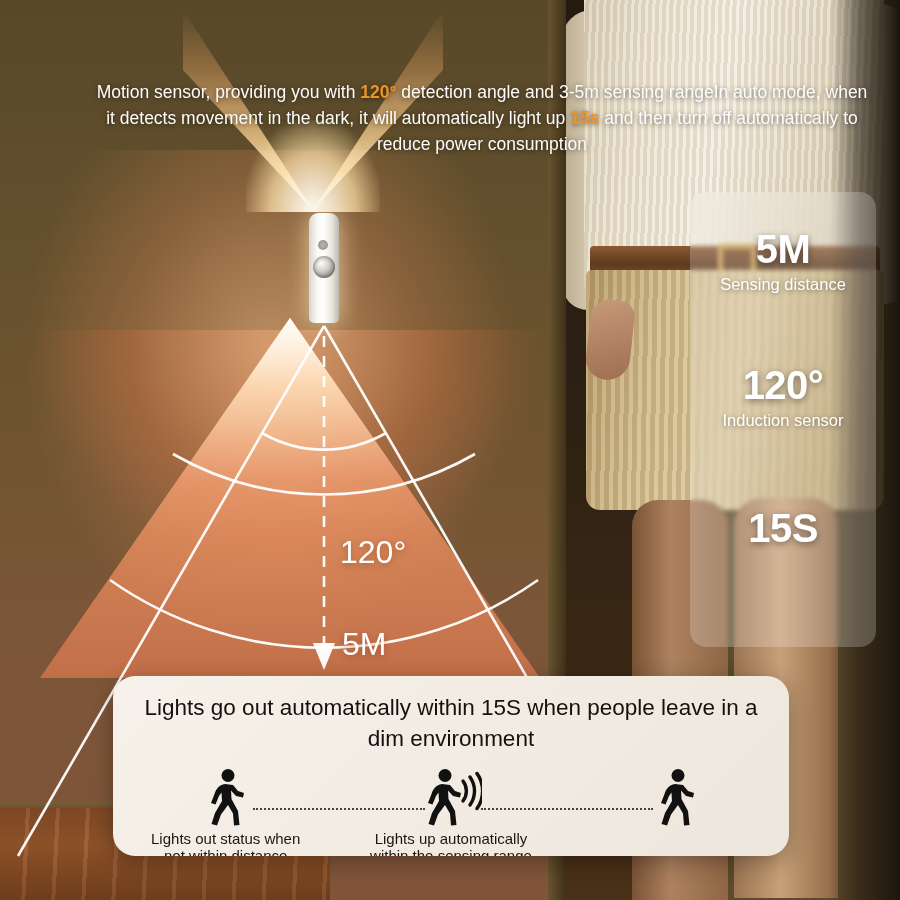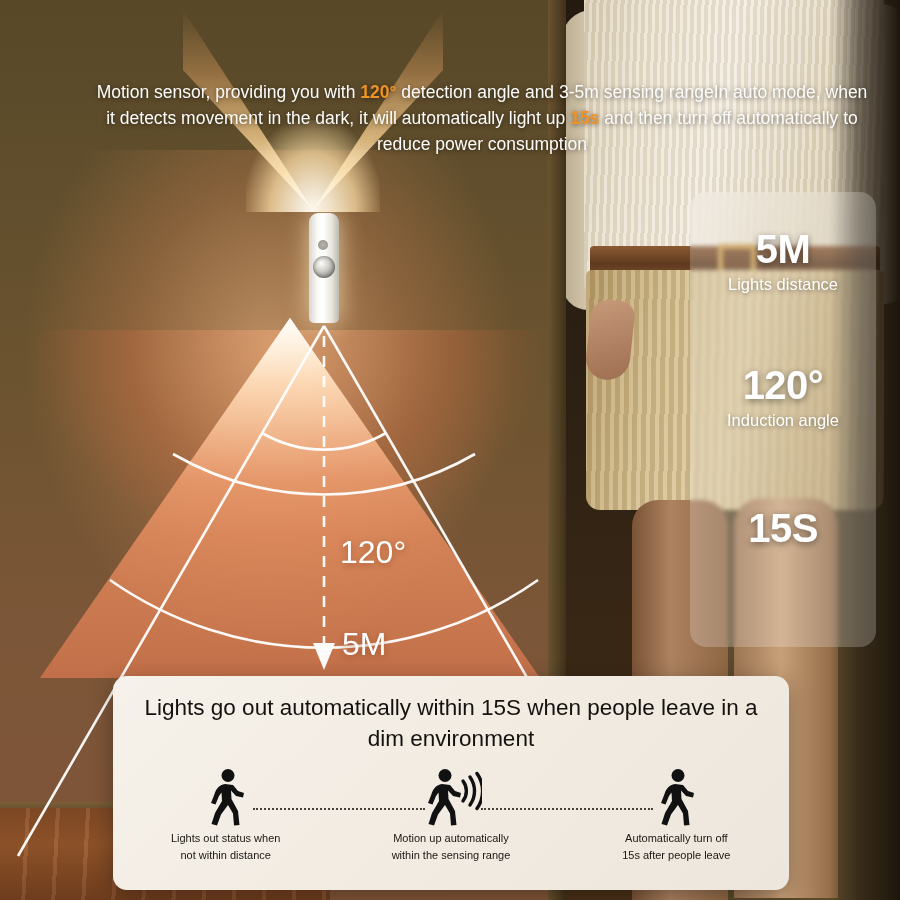--- a/index.html
+++ b/index.html
@@ -189,36 +189,36 @@
   .spec .cap{
     font-size:16.5px;margin-top:5px;
     text-shadow:0 1px 5px rgba(0,0,0,.45);
   }
   #spec0{top:36px;}
   #spec1{top:172px;}
   #spec2{top:315px;}
 
   
   .card{
-    position:absolute;left:113px;top:676px;width:676px;height:214px;
+    position:absolute;left:113px;top:676px;width:676px;height:180px;
     background:linear-gradient(135deg,#f6f1ea 0%,#f2ece3 45%,#ece6dc 100%);
-    border-radius:14px;
+    border-radius:22px;
     box-shadow:0 6px 22px rgba(0,0,0,.30);
     overflow:hidden;
   }
   .card-head{
     position:absolute;left:22px;top:16px;width:632px;text-align:center;
     font-size:22.5px;line-height:31px;color:#15110e;
   }
   .cols{position:absolute;left:0;top:92px;width:676px;height:112px;display:flex;}
   .col{flex:1;position:relative;display:flex;flex-direction:column;align-items:center;}
   .ico{height:58px;display:flex;align-items:center;justify-content:center;}
   .ico svg{display:block;}
   .col-cap{
-    margin-top:4px;text-align:center;font-size:11px;line-height:17px;color:#1b1613;
+    margin-top:4px;text-align:center;font-size:15px;line-height:17px;color:#1b1613;
     white-space:pre-line;
   }
   .dots{
     position:absolute;top:40px;height:0;border-top:2px dotted #2a2320;opacity:.85;
   }
   #dots0{left:140px;width:172px;}
   #dots1{left:368px;width:172px;}
 </style>
 </head>
 <body>
@@ -276,25 +276,25 @@
 
   <div style="position:absolute;left:342px;top:626px;font-size:32px;color:#fff;
               text-shadow:0 2px 6px rgba(120,50,20,.45);">5M</div>
 
 
   <div class="subtitle"><span>Motion sensor, providing you with </span><span class="hl">120°</span><span> detection angle and 3-5m sensing rangeIn auto mode, when it detects movement in the dark, it will automatically light up </span><span class="hl">15s</span><span> and then turn off automatically to reduce power consumption</span></div>
 
   <div class="spec-panel">
     <div class="spec" id="spec0">
       <div class="big">5M</div>
-      <div class="cap">Lights distance</div>
+      <div class="cap">Sensing distance</div>
     </div>
     <div class="spec" id="spec1">
       <div class="big">120°</div>
-      <div class="cap">Induction angle</div>
+      <div class="cap">Induction sensor</div>
     </div>
     <div class="spec" id="spec2">
       <div class="big">15S</div>
     </div>
   </div>
 
   <div class="card">
     <div class="card-head">Lights go out automatically within 15S when people leave in a dim environment</div>
 
     <div class="cols">
@@ -317,30 +317,28 @@
           <svg width="62" height="58" viewBox="0 0 62 58" fill="#111">
             <circle cx="25" cy="7.5" r="6.5"></circle>
             <path d="M22 16 C16 17 13 21 11.5 26 L8 35 L12.5 36.5 L16 28 L18.5 24.5 L19 33 L12 45 L8.5 56 L14 57.5 L18 46.5 L25 37 L30 45.5 L31 57.5 L36.5 57 L35 43 L28.5 31 L28 22.5 L33 28 L40 29.5 L41 25 L35 23 L30 17 Z"></path>
             <g fill="none" stroke="#111" stroke-width="3.4" stroke-linecap="round">
               <path d="M43 13 C47.5 19 47.5 27 43 33"></path>
               <path d="M50 9 C56 17.5 56 28.5 50 37"></path>
               <path d="M57 5.5 C64.5 16 64.5 30 57 40.5"></path>
             </g>
           </svg>
         </div>
-        <div class="col-cap">Motion up automatically
+        <div class="col-cap">Lights up automatically
 within the sensing range</div>
       </div>
 
       <div class="col">
         <div class="ico">
           <svg width="46" height="58" viewBox="0 0 46 58" fill="#111">
             <circle cx="25" cy="7.5" r="6.5"></circle>
             <path d="M22 16 C16 17 13 21 11.5 26 L8 35 L12.5 36.5 L16 28 L18.5 24.5 L19 33 L12 45 L8.5 56 L14 57.5 L18 46.5 L25 37 L30 45.5 L31 57.5 L36.5 57 L35 43 L28.5 31 L28 22.5 L33 28 L40 29.5 L41 25 L35 23 L30 17 Z"></path>
           </svg>
         </div>
-        <div class="col-cap">Automatically turn off
-15s after people leave</div>
       </div>
     </div>
   </div>
 
 </div>
 
 </body></html>

